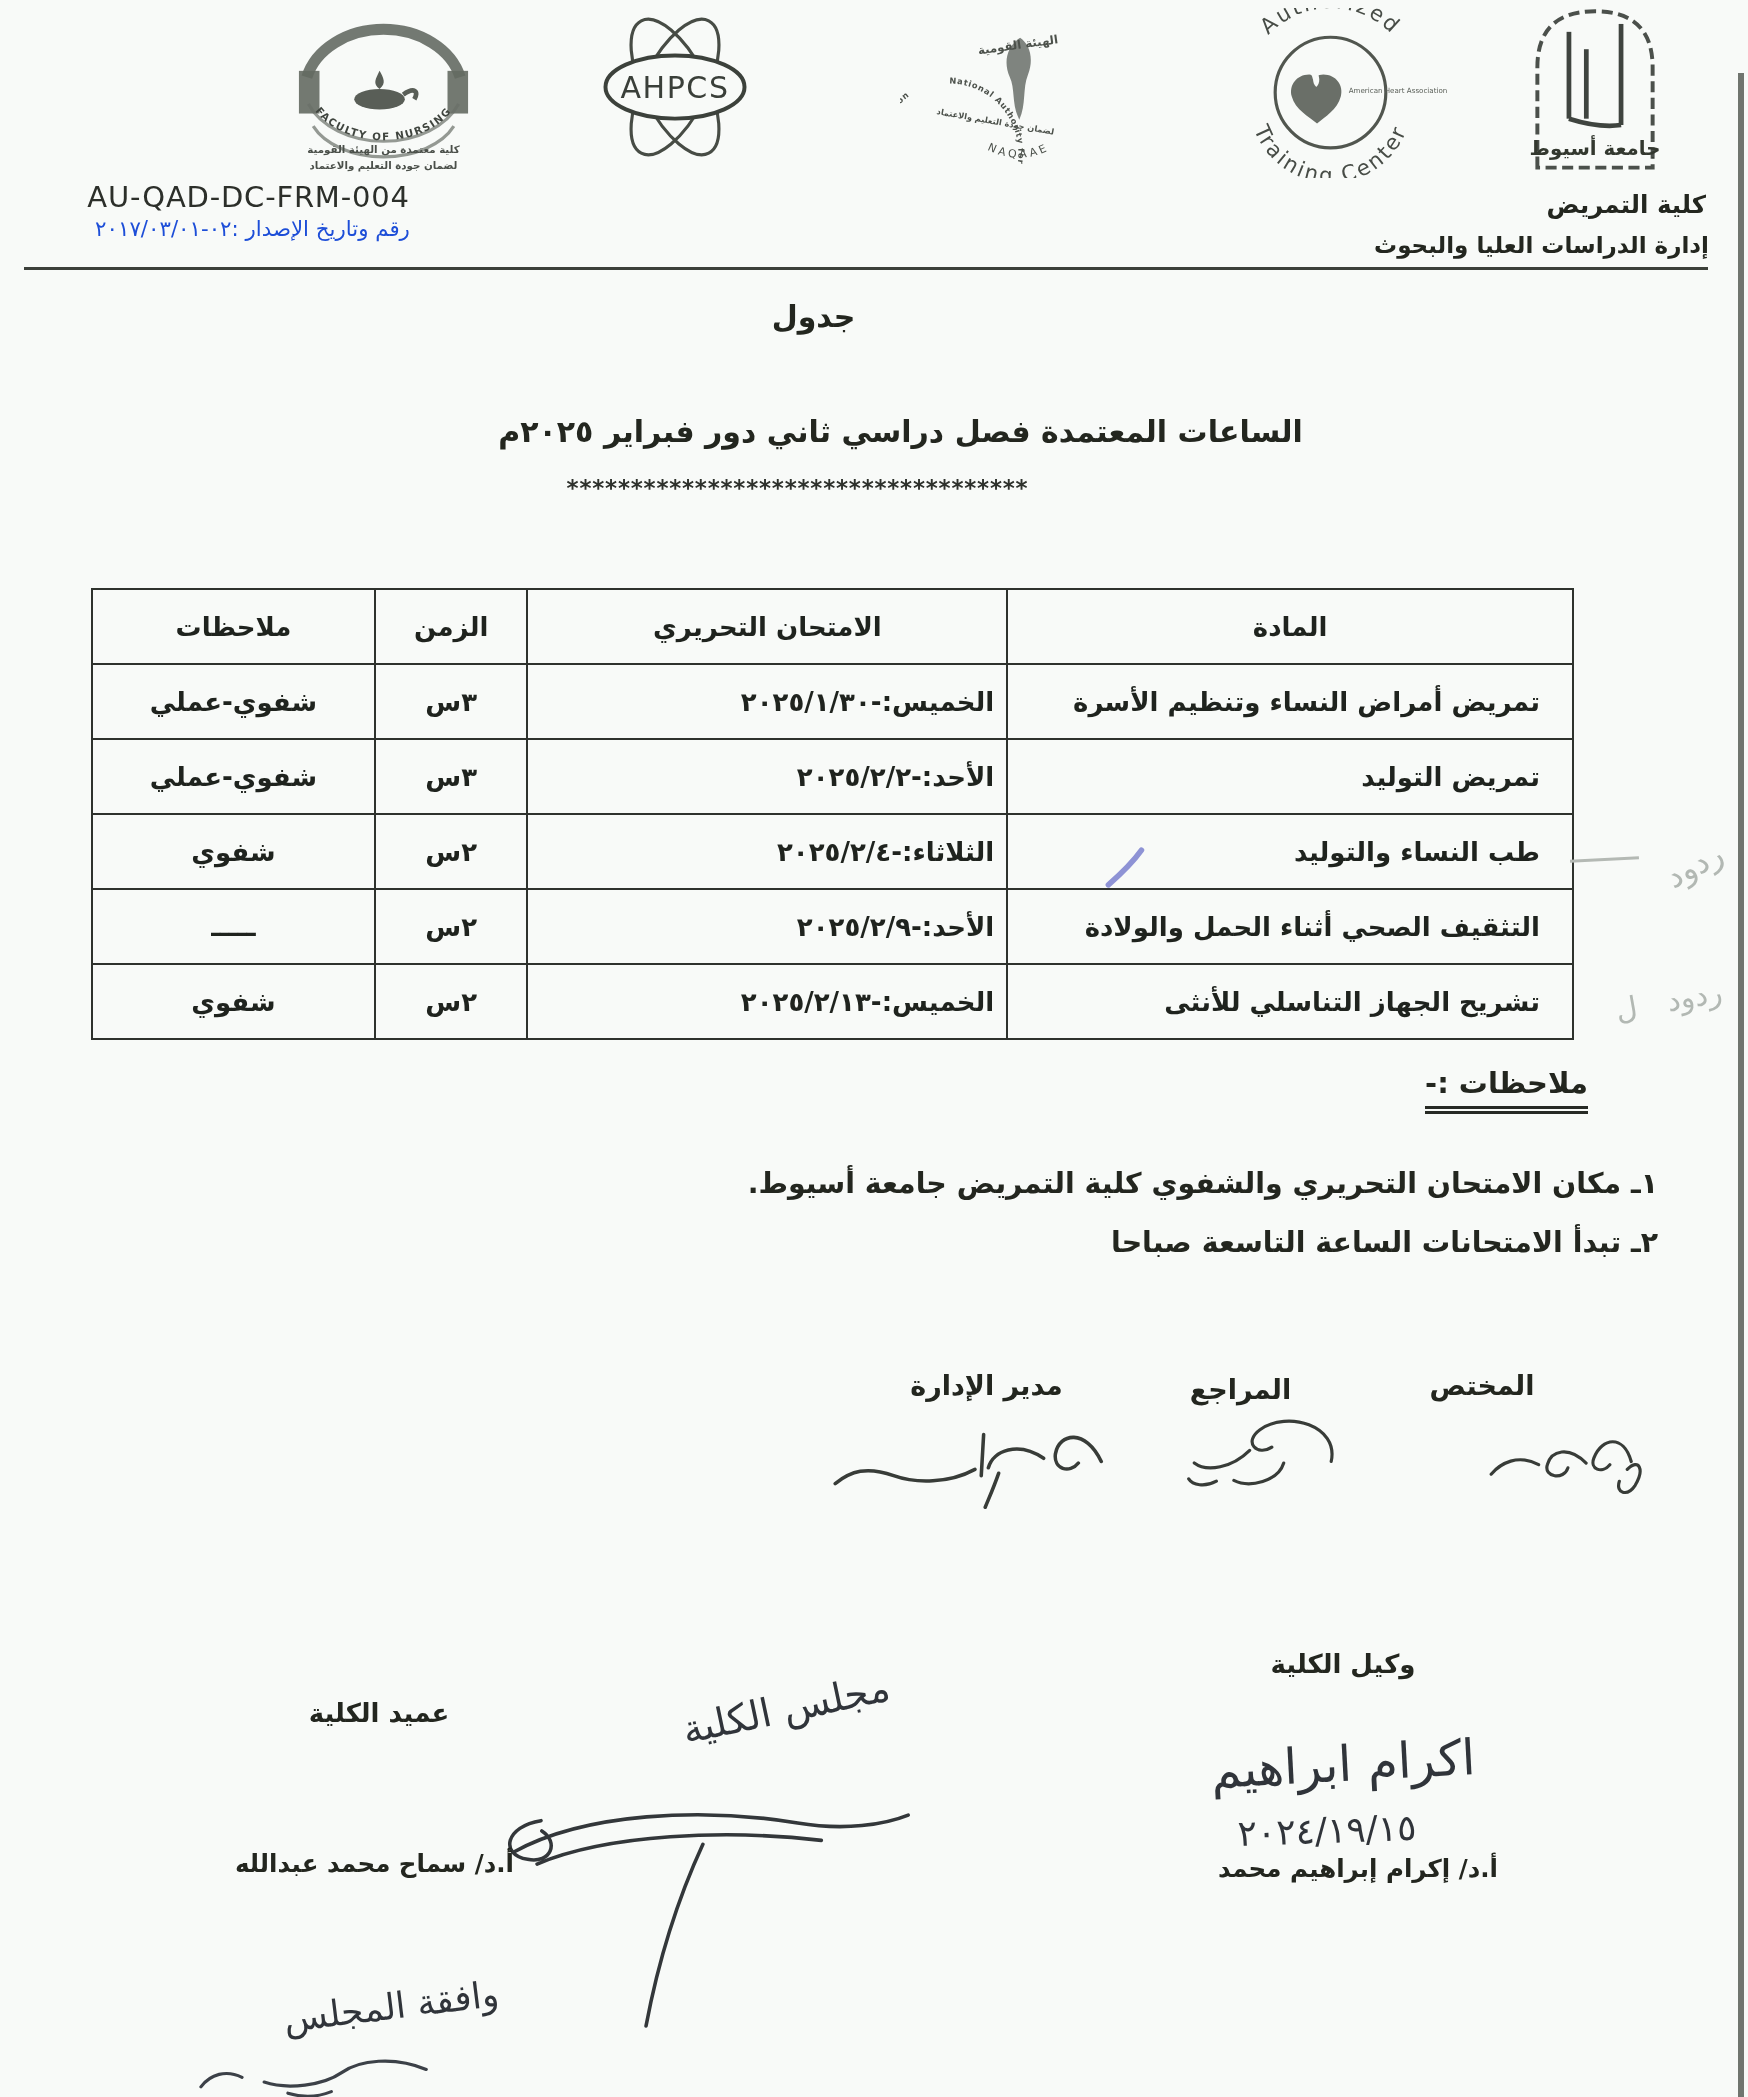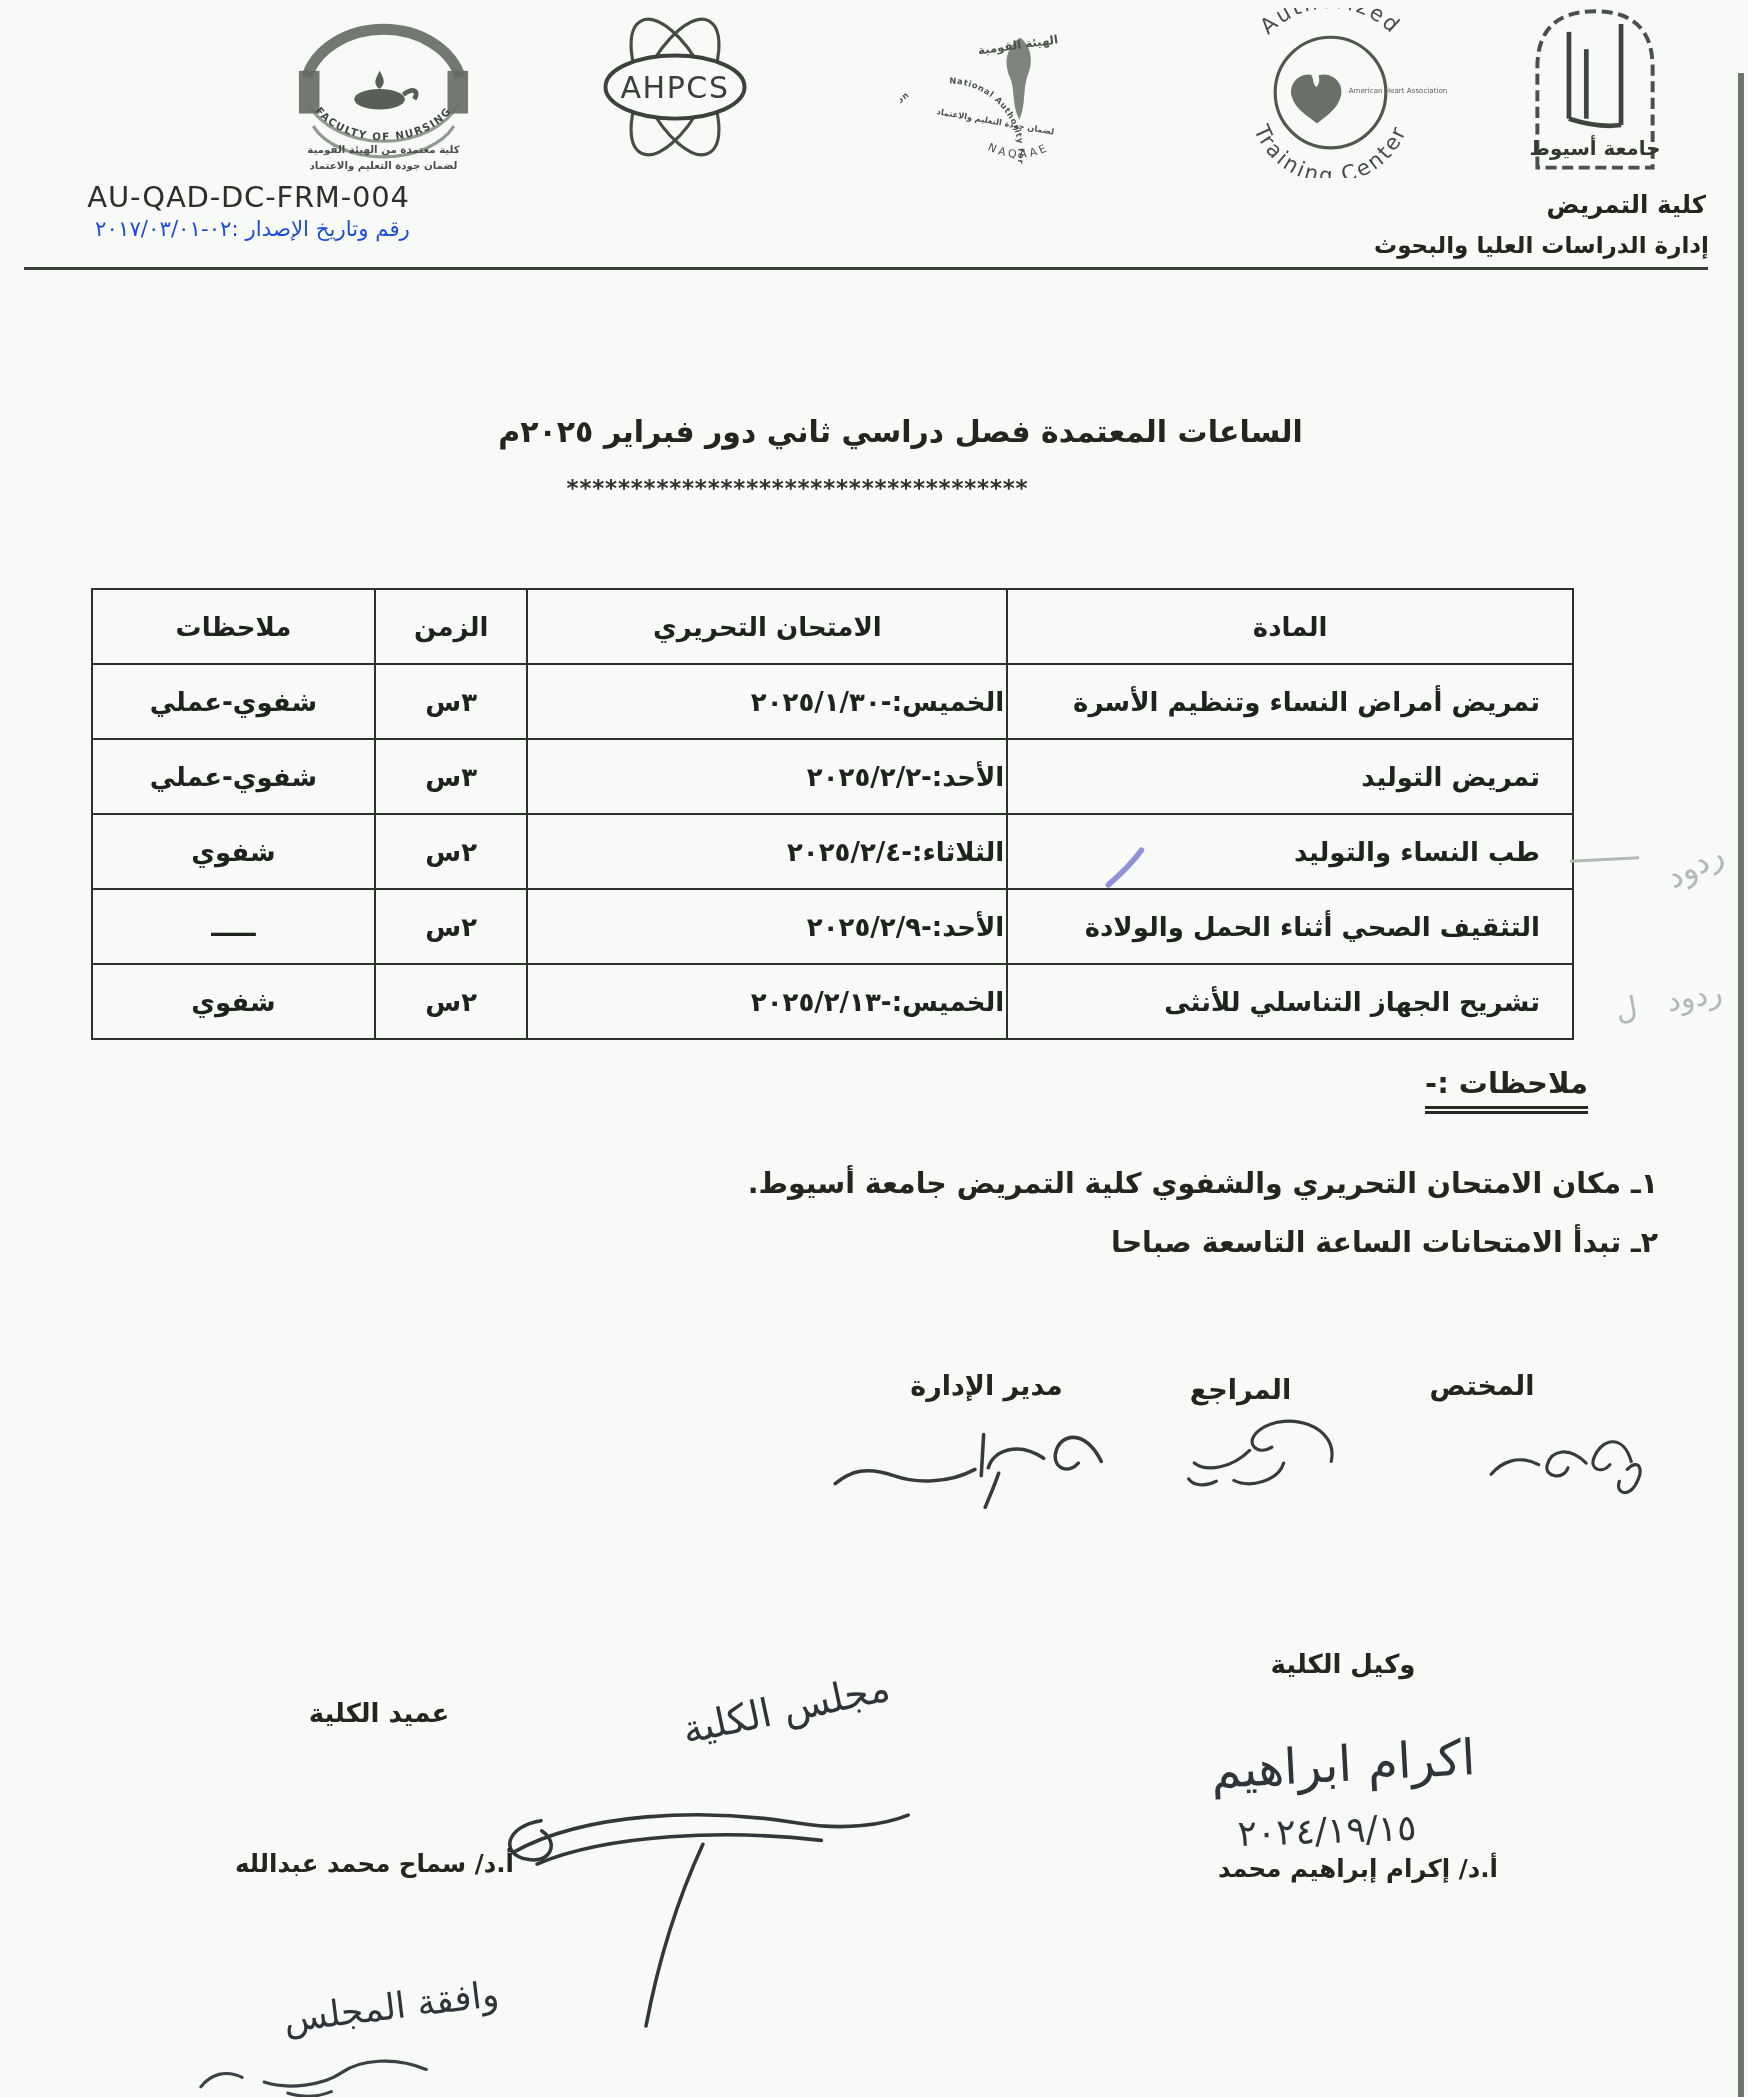--- a/index.html
+++ b/index.html
@@ -23,21 +23,21 @@
   .t3{left:111px;top:414px;width:1579px;font-size:30px;font-weight:bold;}
   .stars{left:8px;top:475px;width:1579px;font-size:23px;letter-spacing:0.8px;font-weight:bold;color:#2e312c;}
 
   
   .exam-table{position:absolute;left:91px;top:588px;width:1483px;border-collapse:collapse;
               direction:rtl;font-size:26px;font-weight:bold;color:#1f231e;}
   .exam-table th,.exam-table td{border:2.4px solid #2e322d;padding:0 8px;}
   .exam-table th{height:73px;text-align:center;border-radius:28px;}
   .exam-table td{height:73px;text-align:center;}
   .exam-table td.subj{text-align:right;padding-right:32px;}
-  .exam-table td.exam{text-align:right;padding-right:2px;}
+  .exam-table td.exam{text-align:right;padding-right:12px;}
   .col-subj{width:38.2%;} .col-exam{width:32.4%;} .col-time{width:10.3%;} .col-note{width:19.1%;}
 
   
   .notes-heading{left:1335px;top:1066px;width:253px;font-size:29px;font-weight:bold;}
   .notes-heading span{display:inline-block;border-bottom:8px double #272a25;padding-bottom:6.3px;}
   .note-line{right:90px;font-size:28.4px;font-weight:bold;}
   .note-1{top:1167px;}
   .note-2{top:1226px;}
 
   
@@ -137,20 +137,21 @@
     <line x1="84" y1="62" x2="84" y2="150" stroke="#3f443f" stroke-width="6"></line>
     <line x1="128" y1="30" x2="128" y2="158" stroke="#3f443f" stroke-width="6"></line>
     <path d="M62,150 Q100,162 128,158" fill="none" stroke="#3f443f" stroke-width="6"></path>
     <text x="95" y="196" font-size="25" font-weight="bold" fill="#33382f" text-anchor="middle" direction="rtl">جامعة أسيوط</text>
   </svg>
 
   <div class="abs faculty-name right ar">كلية التمريض</div>
   <div class="abs department-name right ar">إدارة الدراسات العليا والبحوث</div>
   <div class="abs header-rule"></div>
 
+  <div class="abs t1 center ar">جدول</div>
   <div class="abs t3 center ar">الساعات المعتمدة فصل دراسي ثاني دور فبراير ٢٠٢٥م</div>
   <div class="abs stars center">************************************</div>
 
   <table class="exam-table">
     <colgroup>
       <col class="col-subj">
         <col class="col-exam">
         <col class="col-time">
         <col class="col-note">
     </colgroup>

